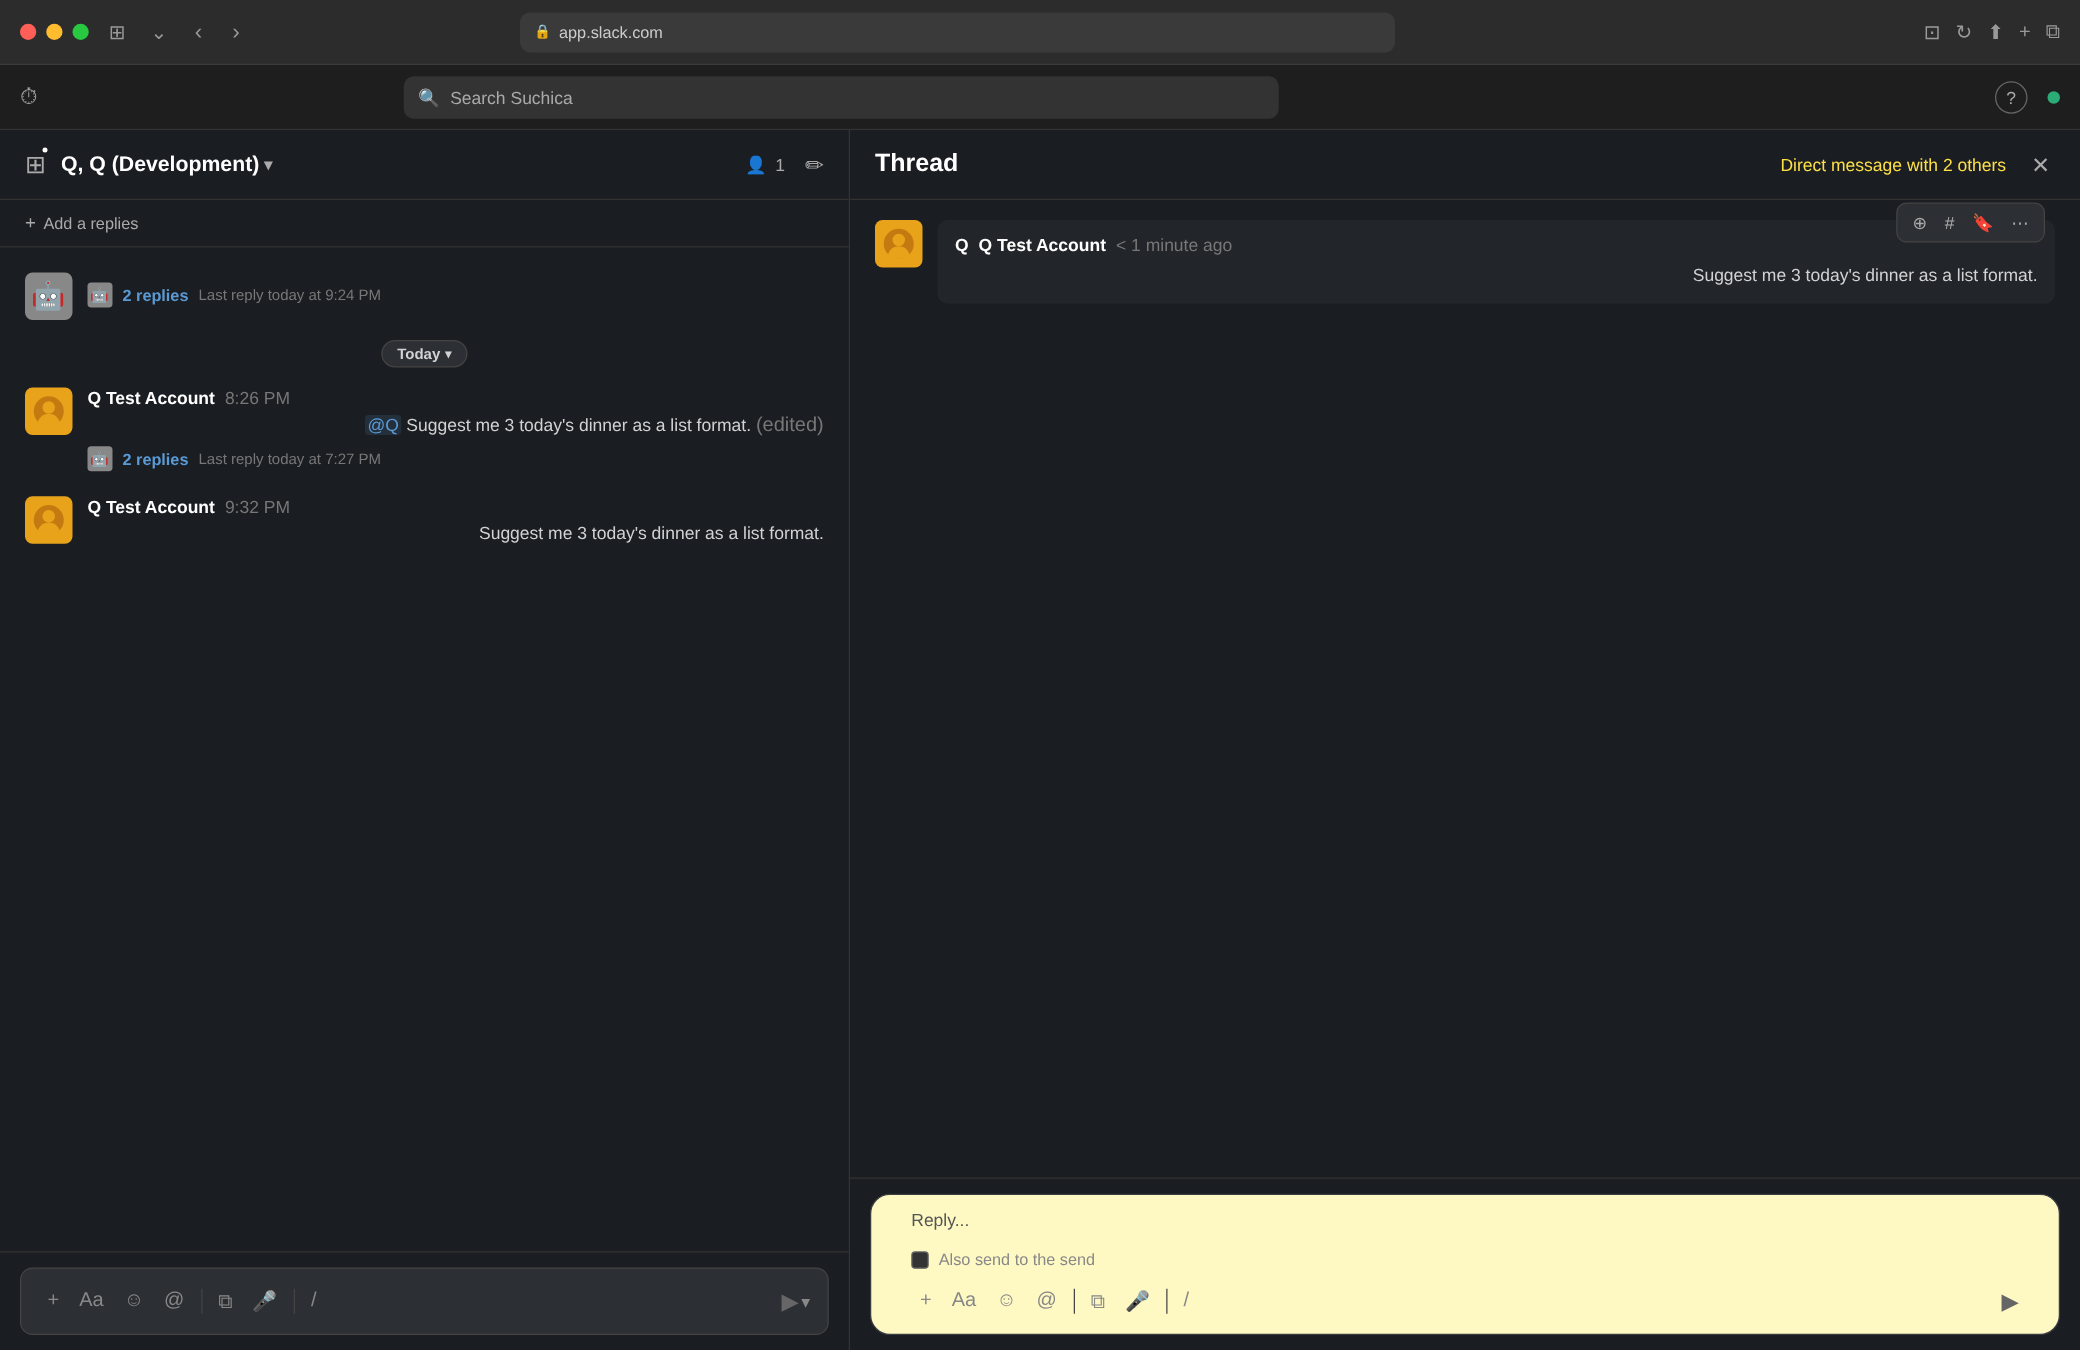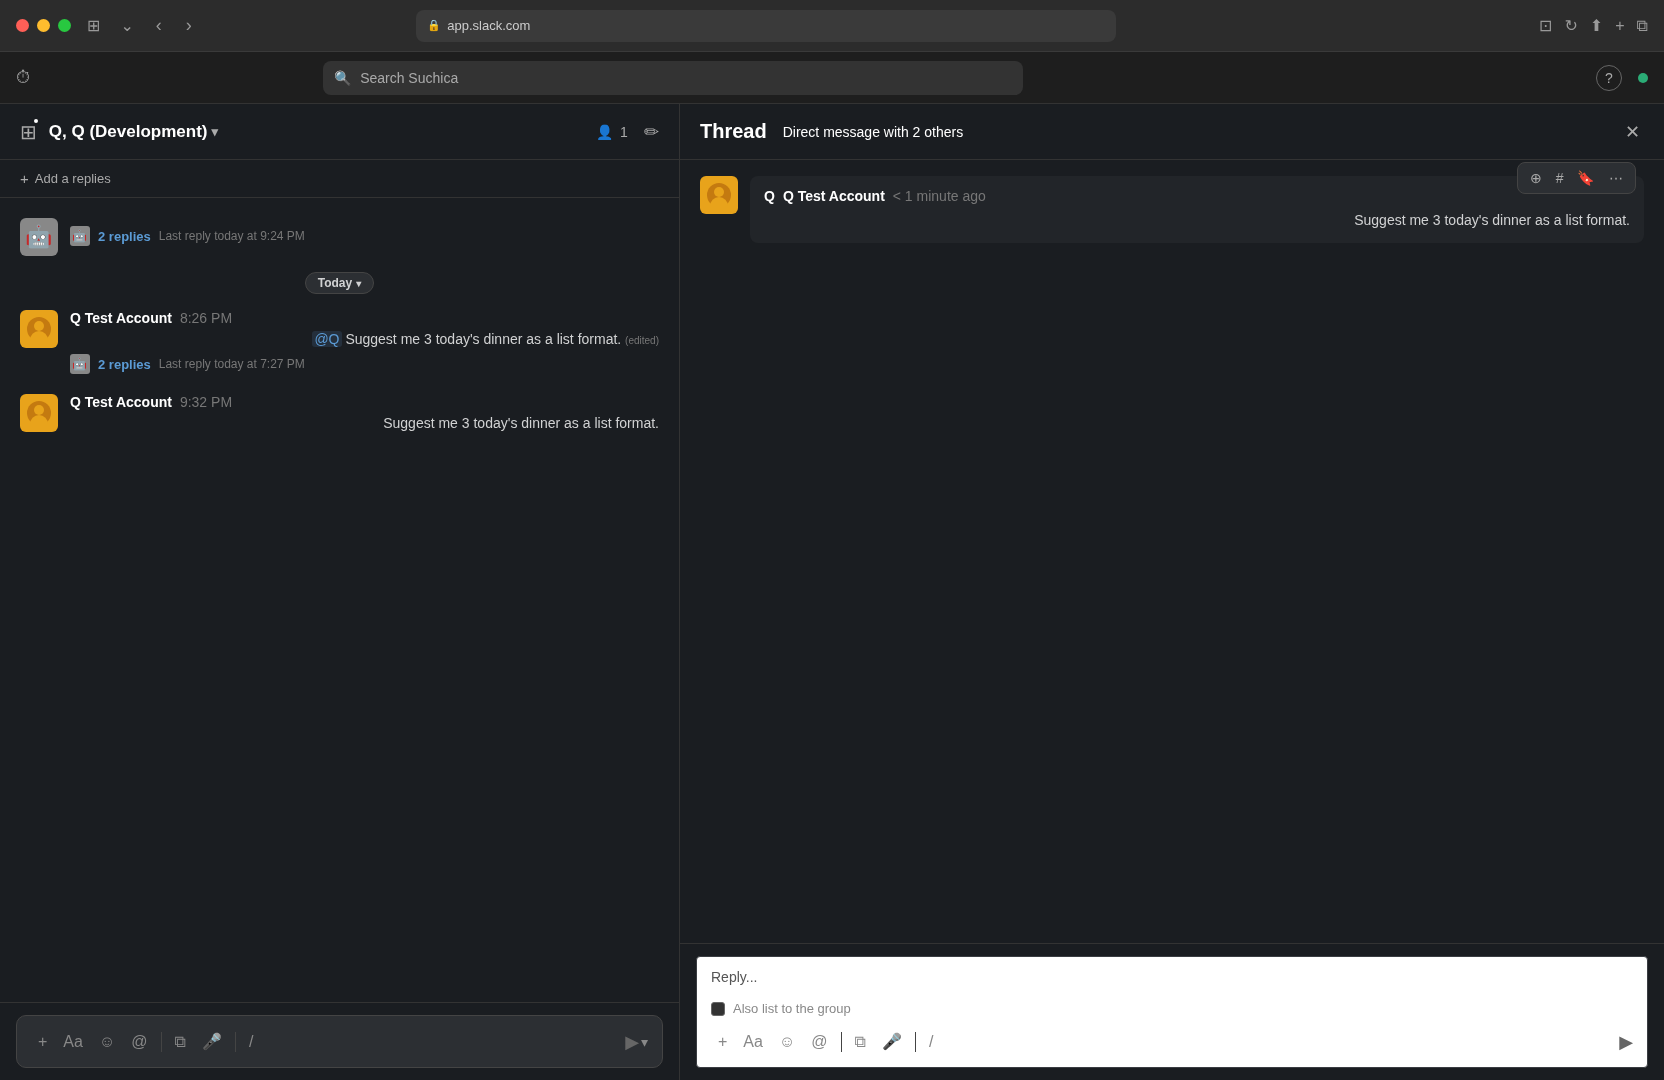--- a/index.html
+++ b/index.html
@@ -325,21 +325,21 @@
       text-align: right;
     }
     .message-text .mention {
       color: #5b9bd5;
       background: rgba(91,155,213,0.15);
       border-radius: 3px;
       padding: 0 2px;
     }
     .message-text .edited {
       color: #777;
-      font-size: 10px;
+      font-size: 16px;
     }
 
     .replies-row {
       display: flex;
       align-items: center;
       gap: 8px;
       margin-top: 4px;
       padding-left: 50px;
     }
     .reply-avatar {
@@ -430,22 +430,23 @@
       border-bottom: 1px solid #333;
       gap: 16px;
     }
     .thread-title {
       font-size: 20px;
       font-weight: 800;
       color: #fff;
     }
     .thread-subtitle {
       font-size: 14px;
-      color: #ffffff;
+      color: #fde047;
       flex: 1;
+      text-align: right;
     }
     .close-btn {
       background: none;
       border: none;
       color: #aaa;
       font-size: 18px;
       cursor: pointer;
       padding: 4px;
     }
 
@@ -495,24 +496,24 @@
       padding: 3px 6px;
       border-radius: 4px;
     }
 
     
     .thread-reply-area {
       padding: 12px 16px;
       border-top: 1px solid #333;
     }
     .thread-reply-box {
-      background: #ffffff;
+      background: #fef9c3;
       border: 1px solid #3a3d42;
-      border-radius: 4px;
-      padding: 12px 14px;
+      border-radius: 16px;
+      padding: 12px 32px;
     }
     .reply-placeholder {
       font-size: 14px;
       color: #555;
       margin-bottom: 16px;
     }
     .reply-also-send {
       display: flex;
       align-items: center;
       gap: 8px;
@@ -735,21 +736,21 @@
         </div>
       </div>
 
     </div>
 
     <div class="thread-reply-area">
       <div class="thread-reply-box">
         <div class="reply-placeholder">Reply...</div>
         <div class="reply-also-send">
           <div class="checkbox"></div>
-          <span>Also list to the group</span>
+          <span>Also send to the send</span>
         </div>
         <div class="reply-toolbar">
           <button class="toolbar-btn">+</button>
           <button class="toolbar-btn">Aa</button>
           <button class="toolbar-btn">☺</button>
           <button class="toolbar-btn">@</button>
           <div class="toolbar-divider"></div>
           <button class="toolbar-btn">⧉</button>
           <button class="toolbar-btn">🎤</button>
           <div class="toolbar-divider"></div>

